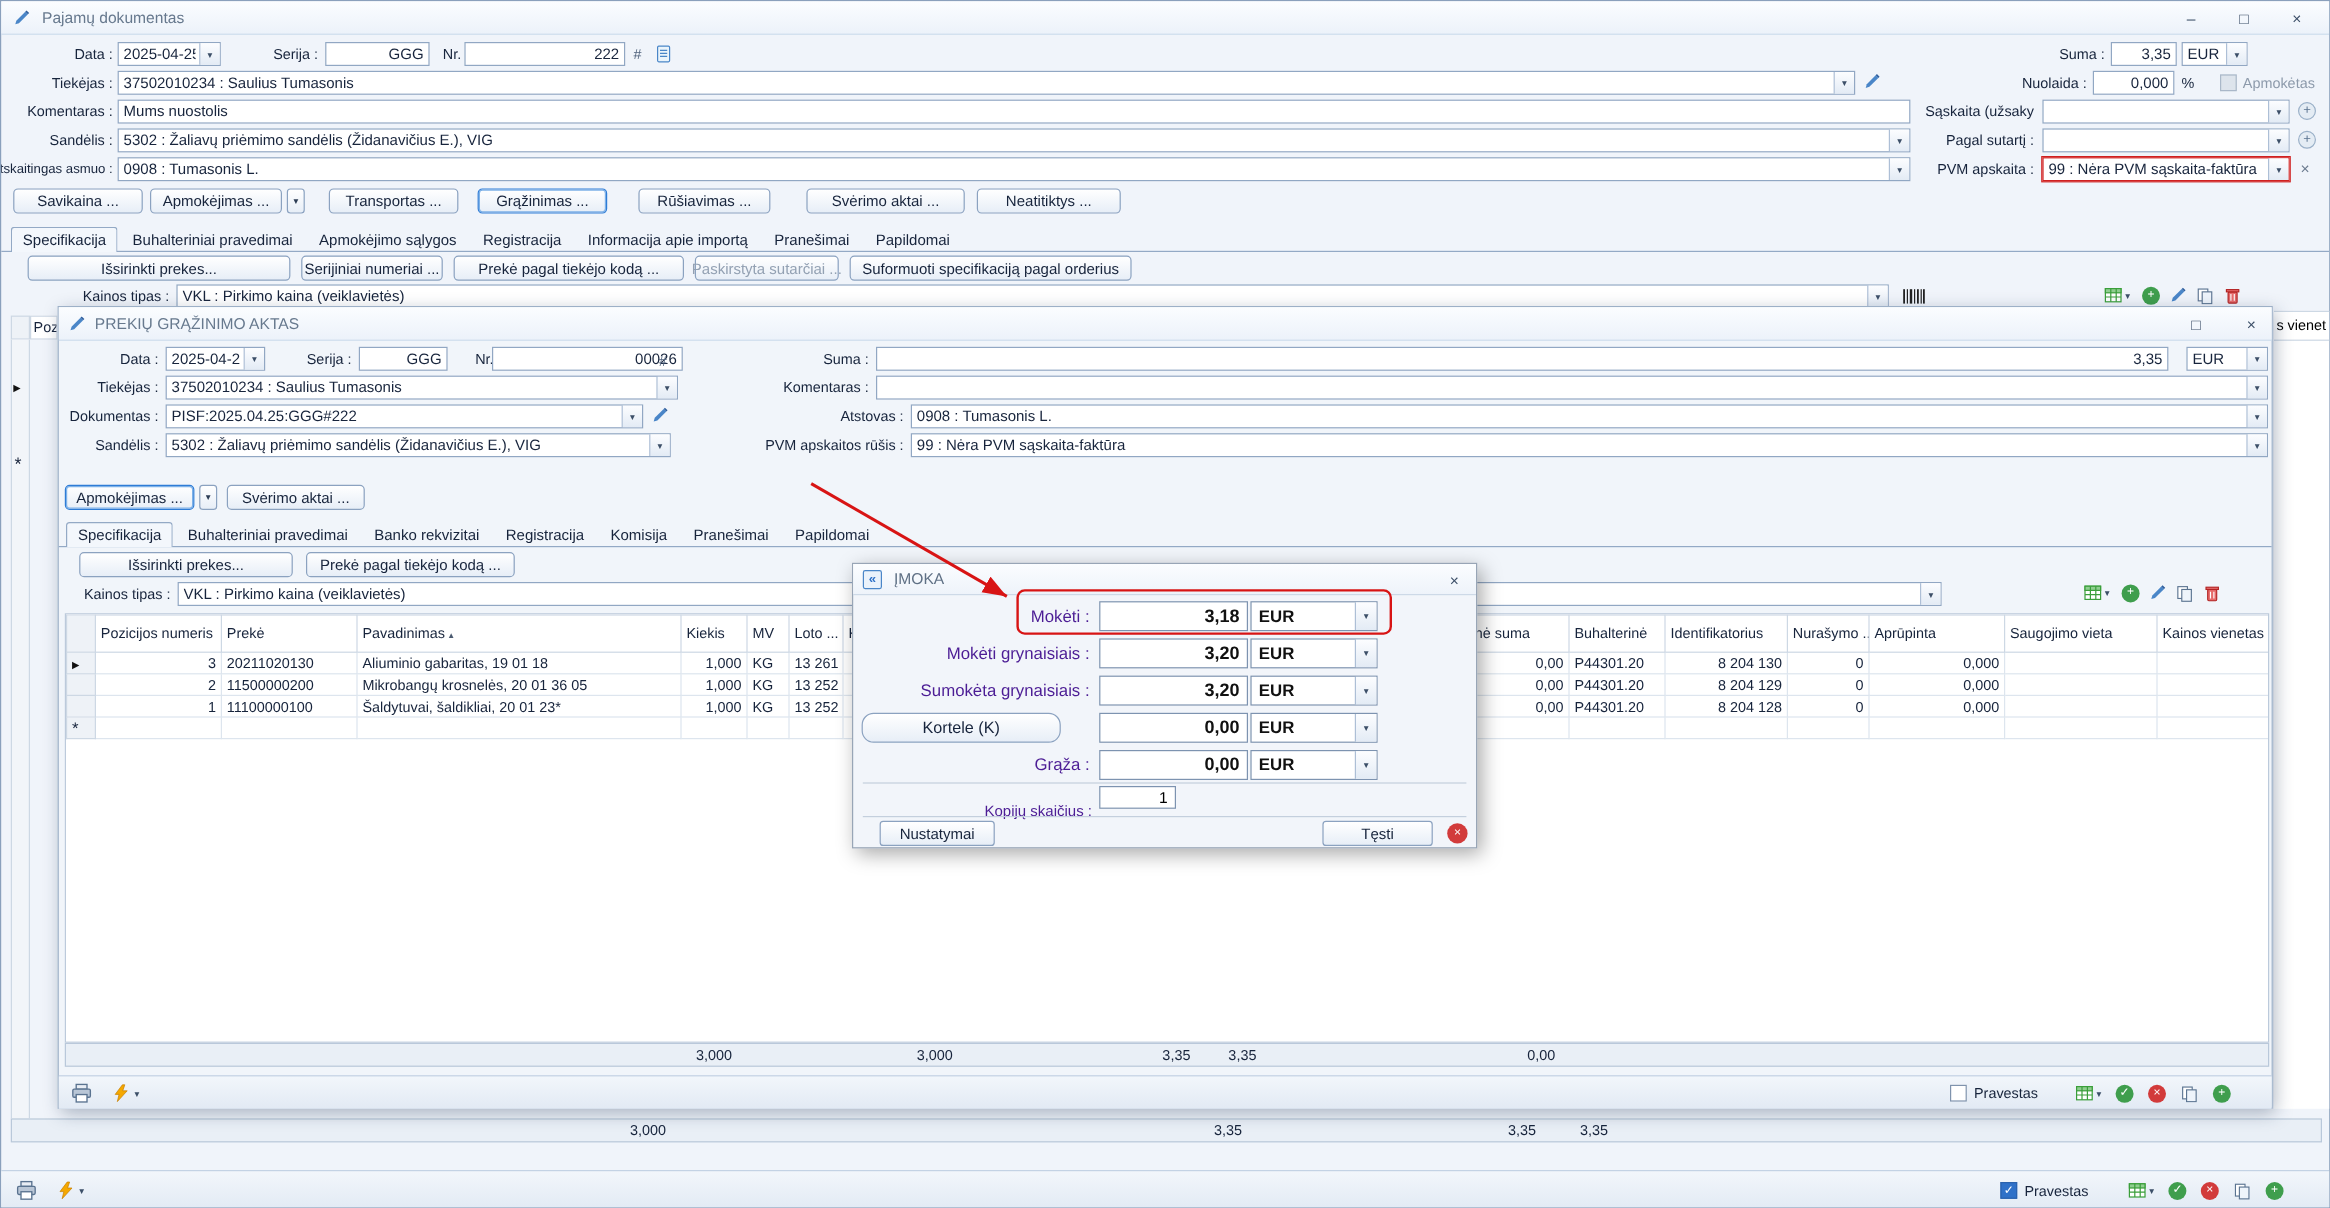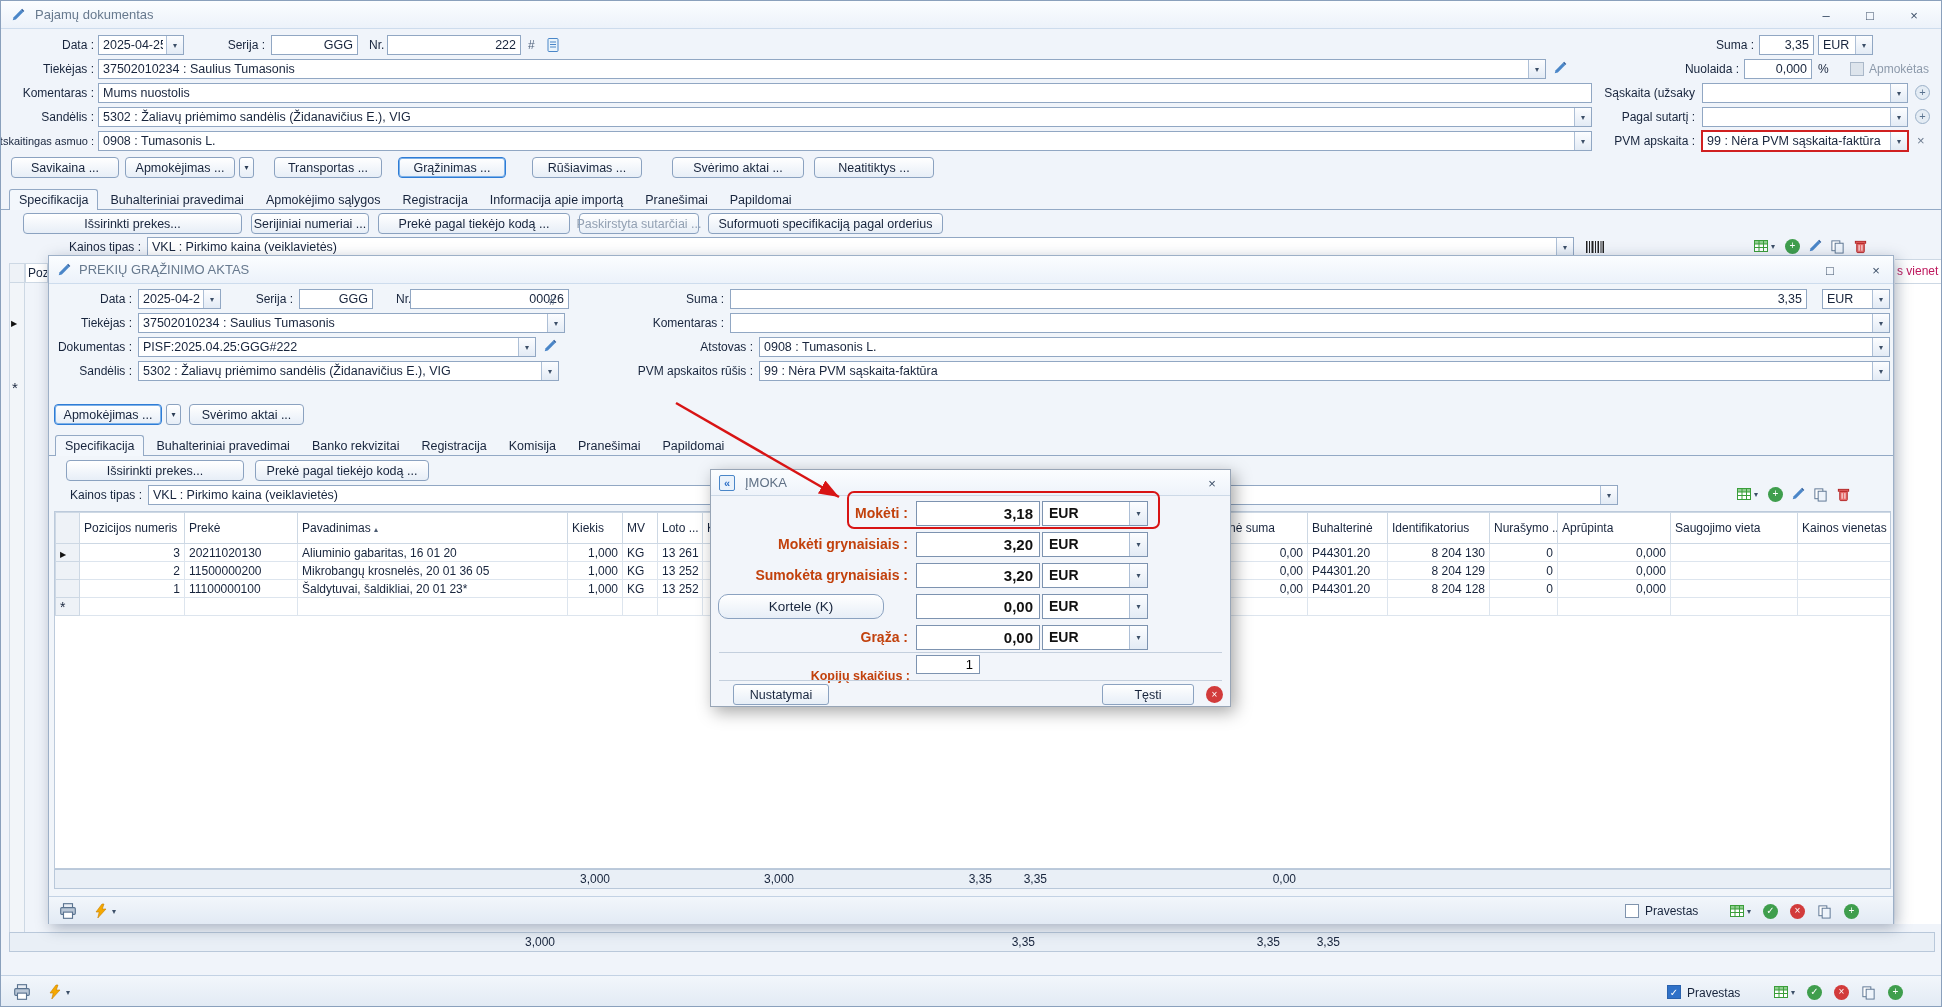--- a/index.html
+++ b/index.html
@@ -64,21 +64,21 @@
 
   .win { position:absolute; left:47px; top:254px; width:1846px; height:669px; background:#f1f5fa;
          border:1px solid #9db0c7; box-shadow:3px 4px 14px rgba(30,50,80,.35); z-index:20; }
 
   .dlg { position:absolute; left:709px; top:468px; width:521px; height:238px; background:#f2f5fa;
          border:1px solid #98a5b6; box-shadow:4px 5px 16px rgba(0,0,0,.35); z-index:50; }
   .dtb { position:absolute; left:0; right:0; top:0; height:26px; background:linear-gradient(#fbfdff,#eef3fa);
          border-bottom:1px solid #cdd9e7; display:flex; align-items:center; color:#5f7085; font-size:13px; }
   .dlgicon { width:16px; height:16px; background:#eaf2fb; border:1px solid #4a86c8; color:#2f71c8; font-weight:bold;
              display:flex; align-items:center; justify-content:center; font-size:11px; border-radius:2px; }
-  .dlbl { position:absolute; font-size:14px; color:#c2410c; line-height:25px; white-space:nowrap;font-weight:bold; }
+  .dlbl { position:absolute; font-size:14px; color:#4c1d95; line-height:25px; white-space:nowrap; }
   .dval { position:absolute; height:25px; background:#fff; border:1px solid #7d93b0; font-weight:bold; font-size:15px;
           text-align:right; padding:0 6px; line-height:23px; color:#111; }
   .dcur { position:absolute; height:25px; background:#fff; border:1px solid #7d93b0; }
   .dcur .cv { font-weight:bold; font-size:14px; line-height:23px; left:6px; color:#111; }
   .dcur .cbtn { height:23px; width:18px; }
   .dsep { position:absolute; left:8px; right:8px; height:1px; background:#c4cfdd; }
   .dbtn { position:absolute; height:21px; display:flex; align-items:center; justify-content:center; font-size:12.5px;
           color:#17243c; background:linear-gradient(#ffffff,#e7eef7); border:1px solid #8ba2c0; border-radius:3px; }
   .kinp { position:absolute; background:#fff; border:1px solid #7d93b0; height:19px; font-size:13px; text-align:right;
           padding:0 6px; line-height:17px; }
@@ -268,21 +268,21 @@
         <use href="#i-trash"></use>
       </svg>
   </div>
 
   <div style="position:absolute;left:8px;top:262px;width:16px;height:20px;background:#eef2f7;border:1px solid #cdd8e4"></div>
   <div style="position:absolute;left:24px;top:262px;width:23px;height:20px;background:#fff;border:1px solid #cdd8e4;overflow:hidden;font-size:12px;line-height:18px;padding:0 2px;color:#17243c">Pozicijos numeris</div>
   <div style="position:absolute;left:8px;top:282px;width:16px;height:649px;background:#f2f5f9;border-left:1px solid #cdd8e4;border-right:1px solid #cdd8e4"></div>
   <span style="position:absolute;left:10px;top:318px" class="rowmk">▶</span>
   <span style="position:absolute;left:11px;top:378px;font-size:15px;color:#17243c">*</span>
   <div style="position:absolute;left:1894px;top:258px;width:48px;height:665px;background:#fff;border-top:1px solid #cdd8e4">
-    <div style="position:absolute;left:2px;top:4px;width:46px;overflow:hidden;font-size:12px;color:#be185d;white-space:nowrap">s vienet</div>
+    <div style="position:absolute;left:2px;top:4px;width:46px;overflow:hidden;font-size:12px;color:#000000;white-space:nowrap">s vienet</div>
     <div style="position:absolute;left:0;top:23px;right:0;height:1px;background:#cdd8e4"></div>
   </div>
 
   <div class="sumrow" style="left:8px;top:931px;width:1926px;height:20px">
     <span class="sv" style="right:1379px">3,000</span>
     <span class="sv" style="right:899px">3,35</span>
     <span class="sv" style="right:654px">3,35</span>
     <span class="sv" style="right:594px">3,35</span>
   </div>
 
@@ -454,21 +454,21 @@
           <th>Identifikatorius</th>
           <th>Nurašymo ...</th>
           <th>Aprūpinta</th>
           <th>Saugojimo vieta</th>
           <th>Kainos vienetas</th>
         </tr>
         <tr>
           <td class="mk"><span class="rowmk">▶</span></td>
           <td class="ra">3</td>
           <td>20211020130</td>
-          <td>Aliuminio gabaritas, 16 01 20</td>
+          <td>Aliuminio gabaritas, 19 01 18</td>
           <td class="ra">1,000</td>
           <td>KG</td>
           <td class="ra">13 261</td>
           <td></td>
           <td></td>
           <td class="ra">0,00</td>
           <td>P44301.20</td>
           <td class="ra">8 204 130</td>
           <td class="ra">0</td>
           <td class="ra">0,000</td>

